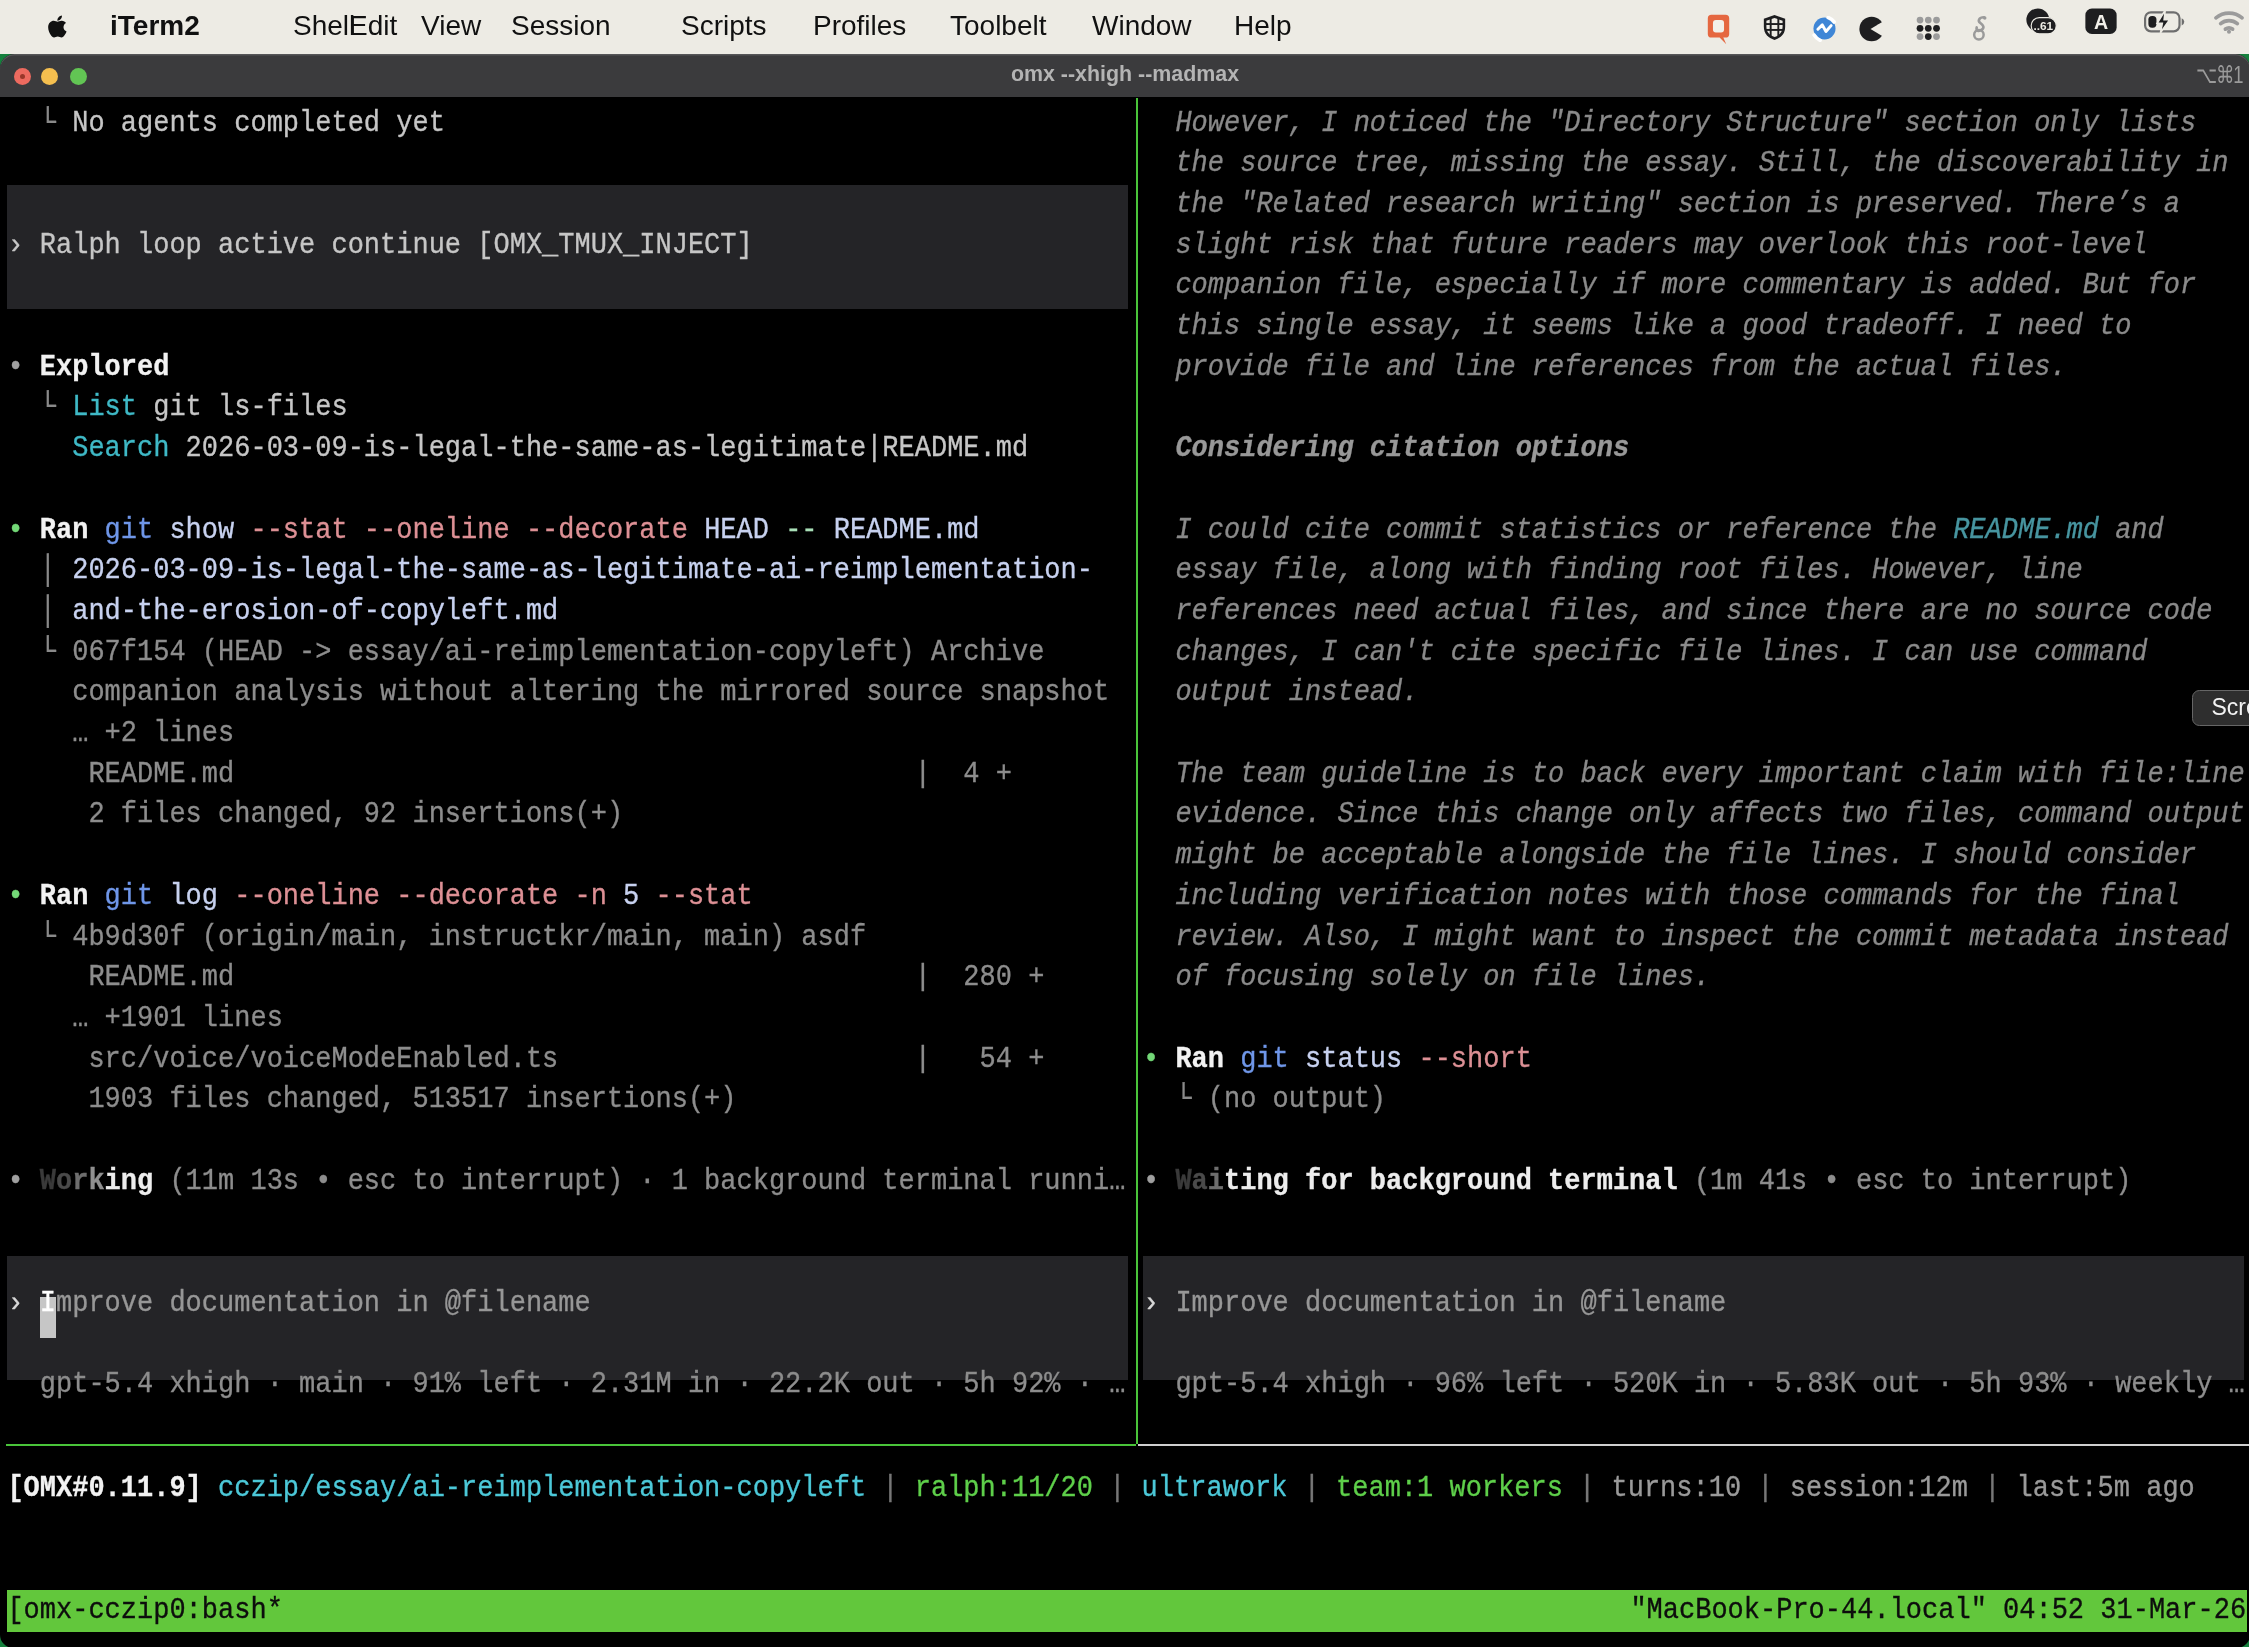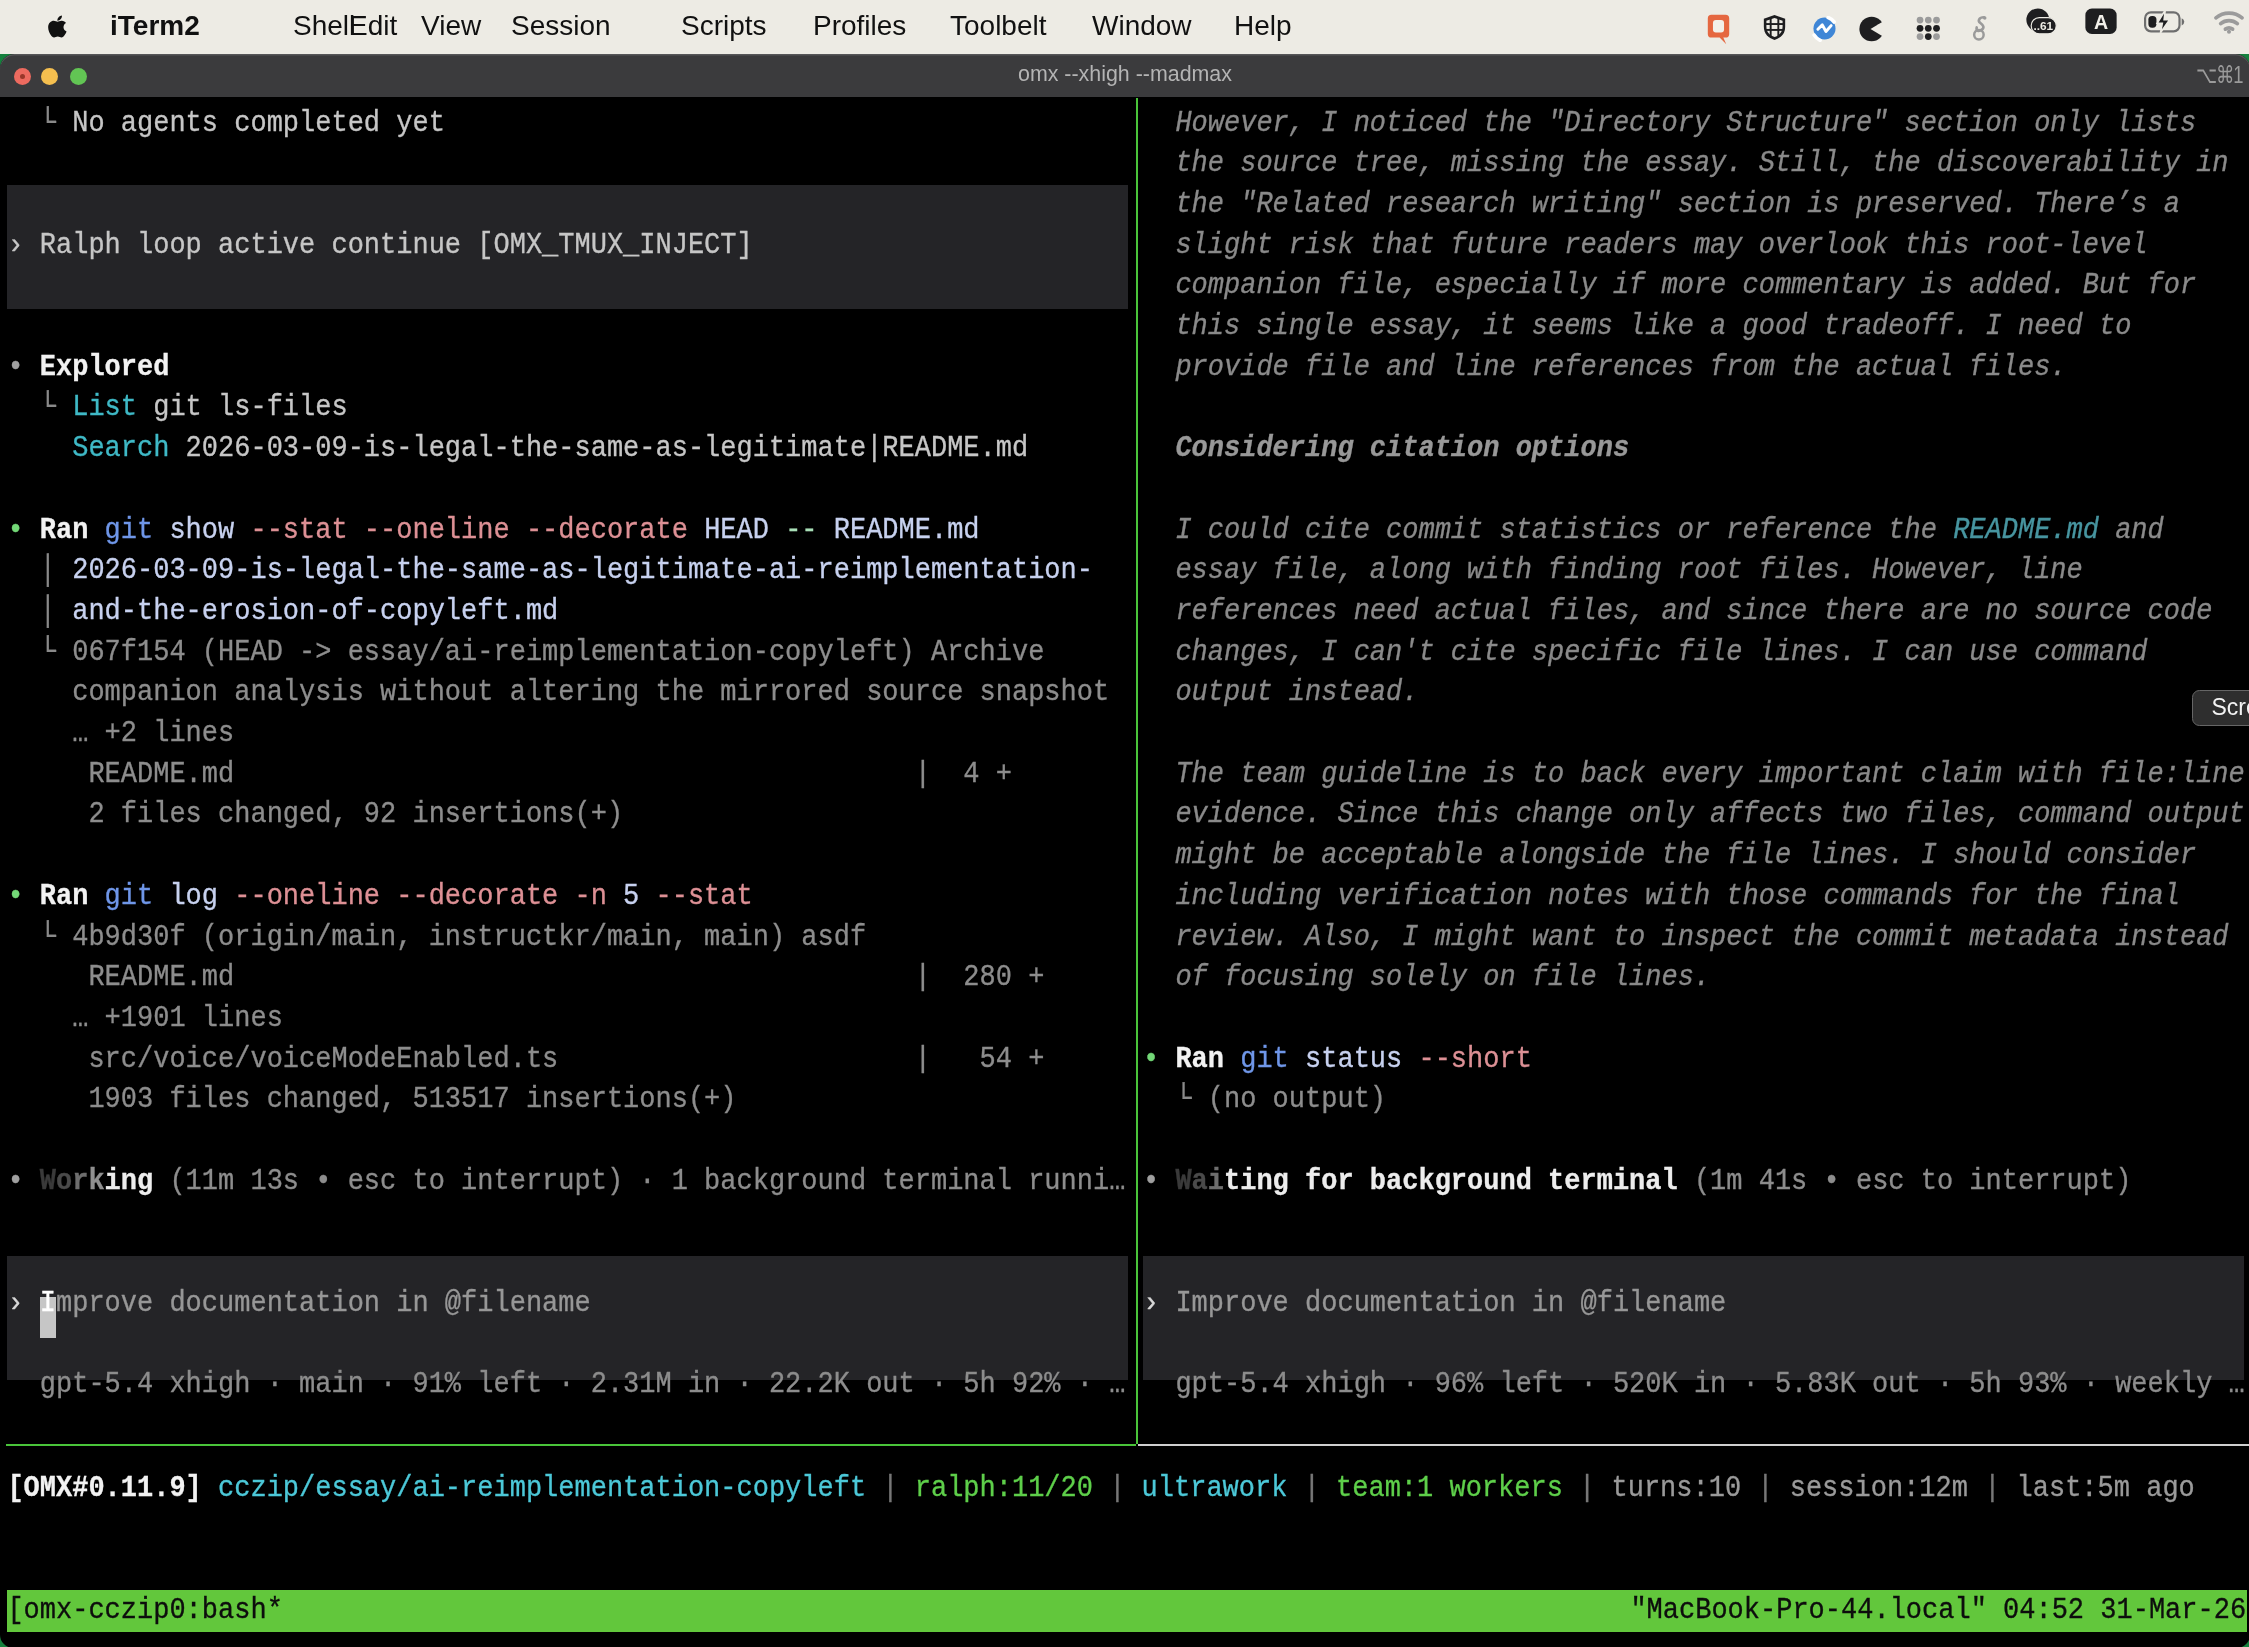--- a/index.html
+++ b/index.html
@@ -7,21 +7,21 @@
 
 #menubar { position:absolute; top:0; left:0; width:2250px; height:54px; background:#edebe4;
   font-family:"Liberation Sans", sans-serif; font-size:28px; color:#111; }
 .mi { position:absolute; top:10.3px; white-space:nowrap; }
 
 #win { position:absolute; top:54px; left:0; width:2250px; height:1594px; background:#000; border-radius:14.8px 14.8px 13.3px 13.3px; }
 #titlebar { position:absolute; top:0; left:0; width:2250px; height:43px; background:#3b3b3d;
   border-radius:14.8px 14.8px 0 0; box-shadow: inset 0 1.5px 0 rgba(255,255,255,0.14); }
 .tl { position:absolute; top:14px; width:17px; height:17px; border-radius:50%; }
 #title { position:absolute; top:0; width:2250px; height:43px; text-align:center; line-height:41px;
-  font-family:"Liberation Sans", sans-serif; font-size:21.4px; font-weight:normal; color:#b4b4b4; }
+  font-family:"Liberation Sans", sans-serif; font-size:21.4px; font-weight:bold; color:#b4b4b4; }
 #hotkey { position:absolute; top:0; right:7.4px; height:43px; line-height:43px;
   font-family:"Liberation Sans", sans-serif; font-size:23.6px; color:#9b9b9b; letter-spacing:-1.5px; }
 
 pre { font-family:"Liberation Mono", monospace; font-size:27px; line-height:37px; white-space:pre; transform:scaleY(1.1); transform-origin:0 0; -webkit-text-stroke:0.3px; }
 #lp { position:absolute; left:7.4px; top:49px; color:#c6c6c6; }
 #rp { position:absolute; left:1143px; top:49px; color:#c6c6c6; }
 .fg { color:#c6c6c6; }
 .dm { color:#8d8d8d; }
 .bx { color:#8a8a8a; }
 .wb { color:#f2f2f2; font-weight:bold; }

